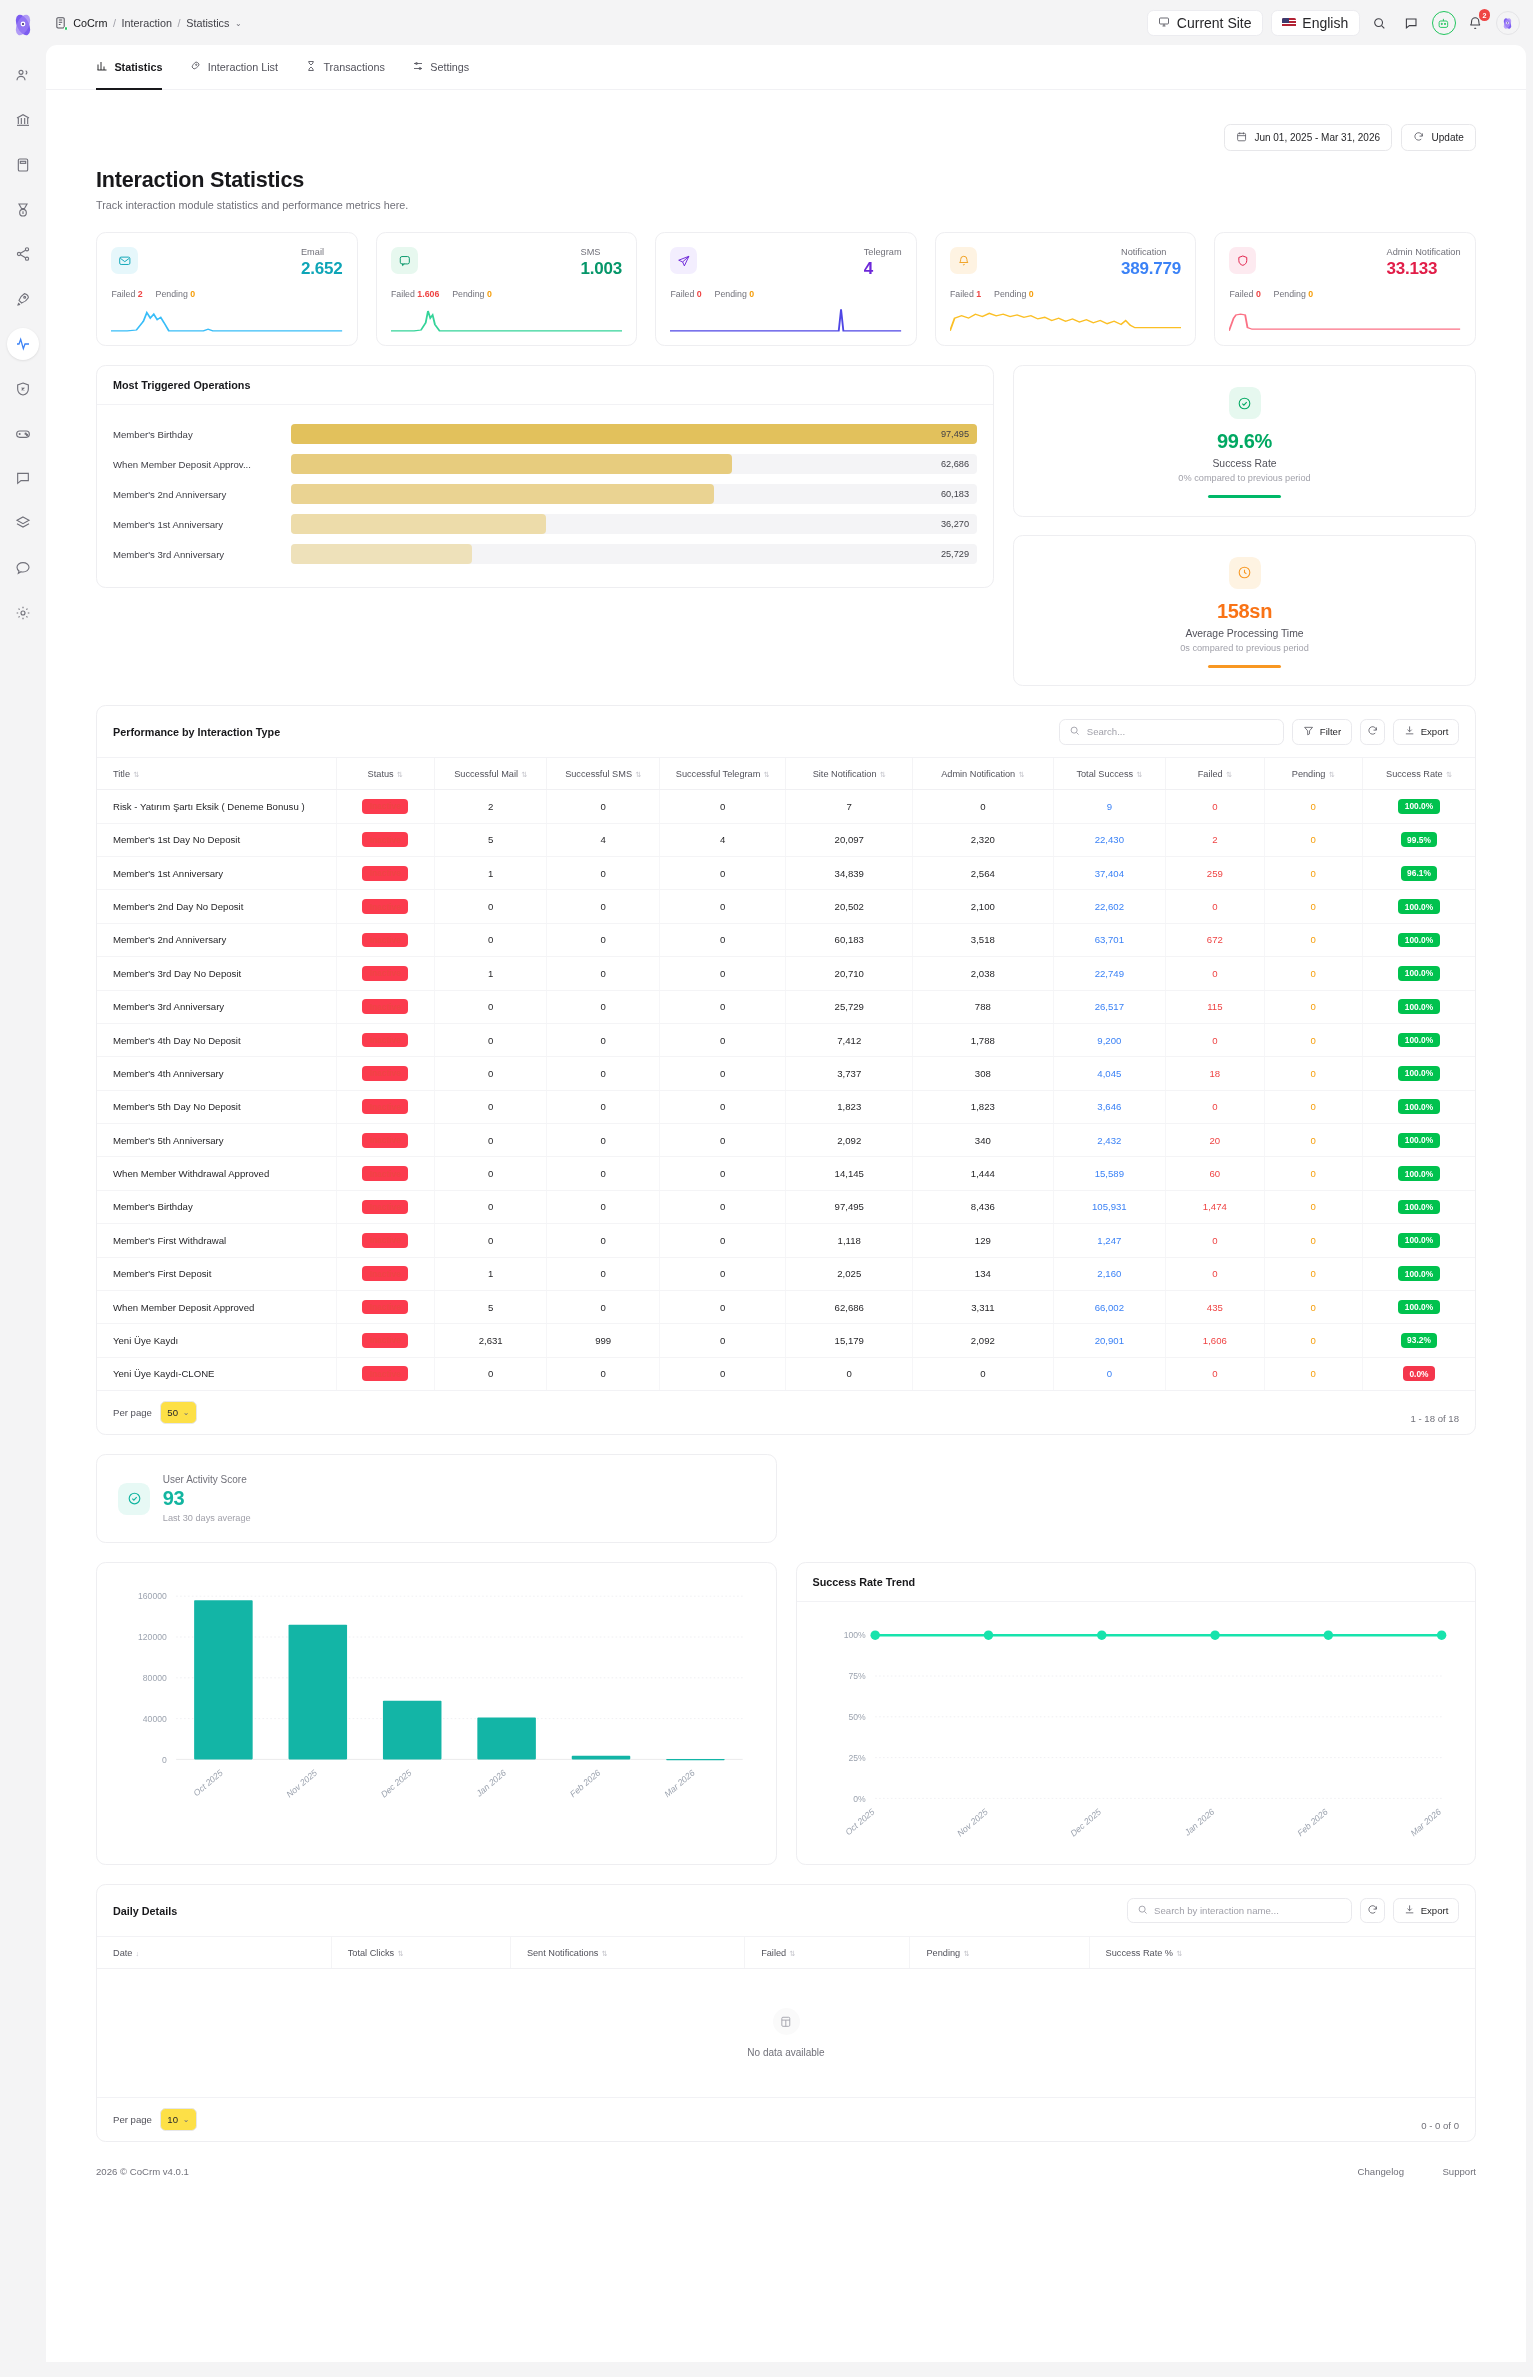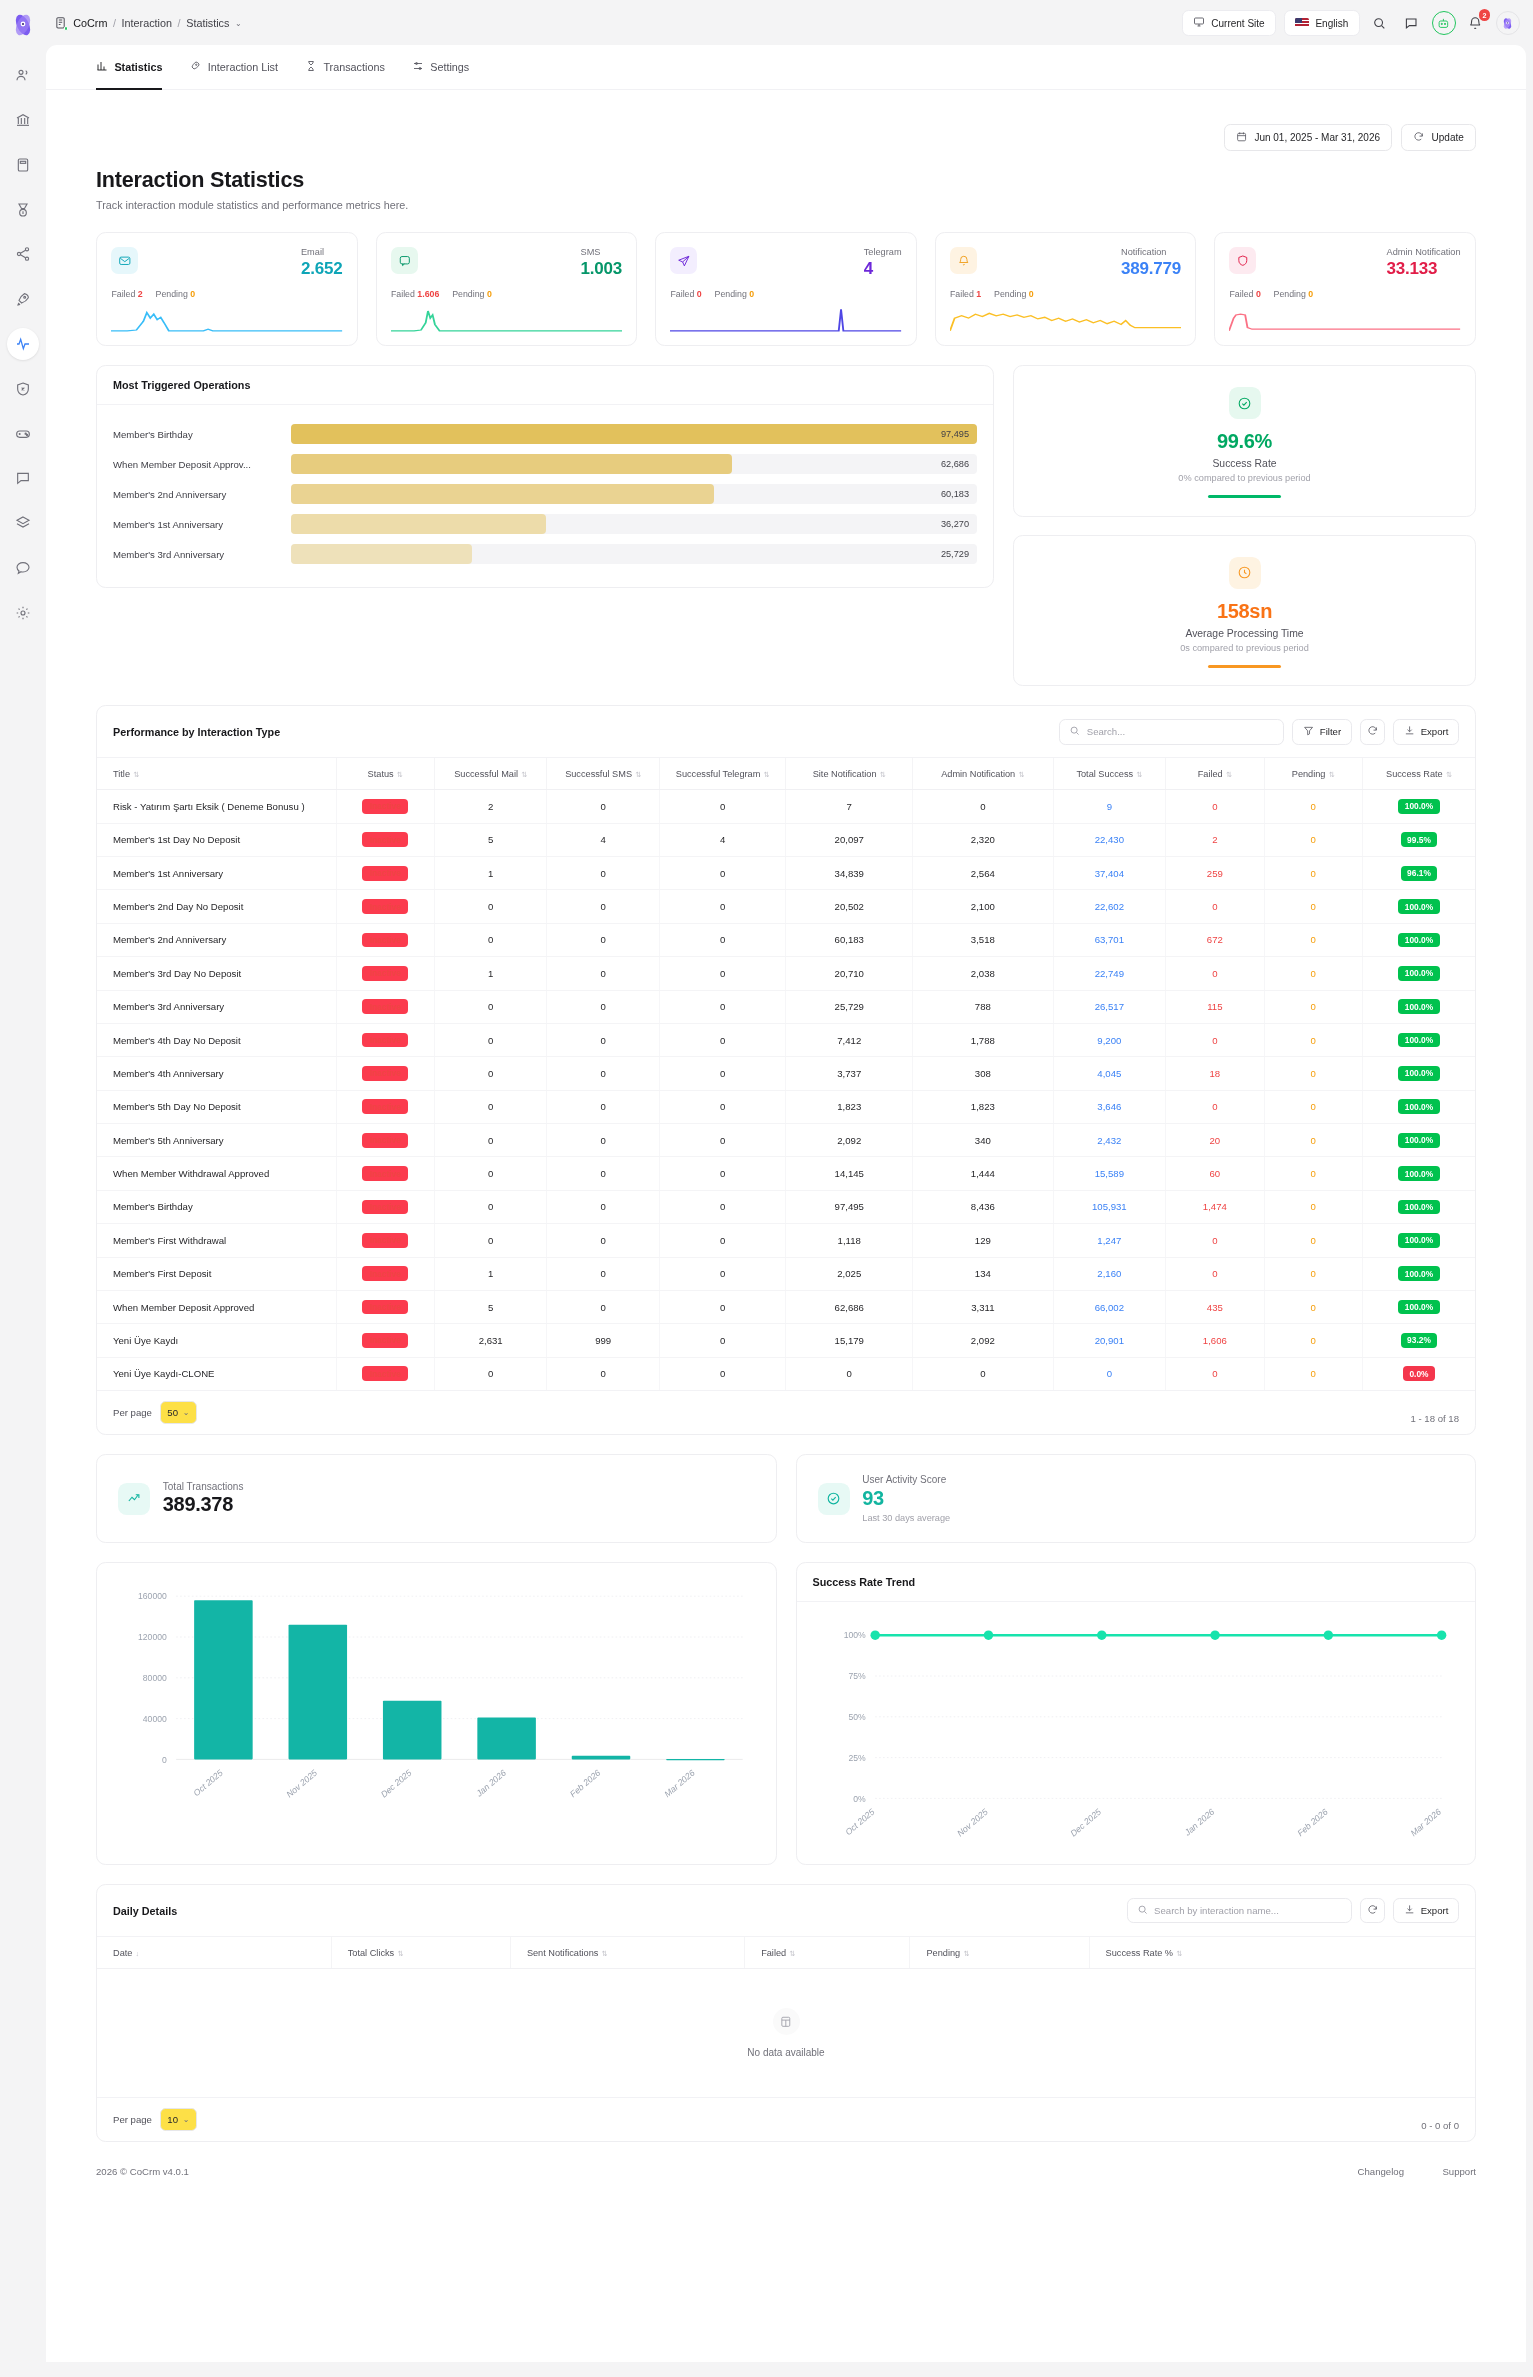--- a/index.html
+++ b/index.html
@@ -35,21 +35,21 @@
   .crumbs .sep { color: #a1a1aa; }
   .crumbs .muted { color: #3f3f46; }
   .crumb-icon { position: relative; width: 13.6px; height: 13.6px; color:#52525b; display:flex; }
   .crumb-dot { position:absolute; right:-0.8px; bottom:-0.8px; width:4.8px;height:4.8px;border-radius:50%;background:#22c55e;border:0.8px solid #fff;}
   .chev { font-size: 8px; color: #71717a; }
 
   .topright { margin-left: auto; display: flex; align-items: center; gap: 8px; }
   .pill {
     height: 25.6px; background: #fff; border: 0.8px solid #ececf0; border-radius: 6.4px;
     display: flex; align-items: center; gap: 6.4px; padding: 0 10.4px;
-    font-size: 10px; color: #27272a; cursor: pointer;
+    font-size: 14px; color: #27272a; cursor: pointer;
   }
   .pill svg { width: 12px; height: 12px; color:#52525b; }
   .flag { width: 13.6px; height: 9.6px; border-radius: 1.6px; overflow: hidden;
           background: linear-gradient(#b22234 0 18%, #fff 18% 32%, #b22234 32% 50%, #fff 50% 64%, #b22234 64% 82%, #fff 82% 100%);
           position: relative; display:inline-block;}
   .flag::after { content:""; position:absolute; left:0; top:0; width:46%; height:55%; background:#3c3b6e; }
   .icobtn { width: 24px; height: 24px; display: flex; align-items: center; justify-content: center;
             color: #3f3f46; cursor: pointer; position: relative; }
   .icobtn svg { width: 14.4px; height: 14.4px; }
   .botbtn { width: 24px; height: 24px; border: 1.3px solid #22c55e; border-radius: 50%;
@@ -893,32 +893,20 @@
           <div class="select">
             <span>50</span>
               <span class="chev">⌄</span>
           </div>
         </div>
         <div class="count">1 - 18 of 18</div>
       </div>
     </div>
 
     <div class="totals">
-      <div class="tot">
-        <div class="tot-ic">
-            <svg viewBox="0 0 24 24" fill="none" stroke="currentColor" stroke-width="1.8">
-              <path d="M3 16l5-6 4 4 6-8"></path>
-              <path d="M14 6h5v5"></path>
-            </svg>
-          </div>
-        <div>
-          <div class="tot-l">Total Transactions</div>
-          <div class="tot-v">389.378</div>
-        </div>
-      </div>
       <div class="tot">
         <div class="tot-ic">
             <svg viewBox="0 0 24 24" fill="none" stroke="currentColor" stroke-width="1.8">
               <circle cx="12" cy="12" r="8.5"></circle>
               <path d="M8.5 12.2l2.5 2.5 4.5-5"></path>
             </svg>
           </div>
         <div>
           <div class="tot-l">User Activity Score</div>
           <div class="tot-v teal">93</div>

